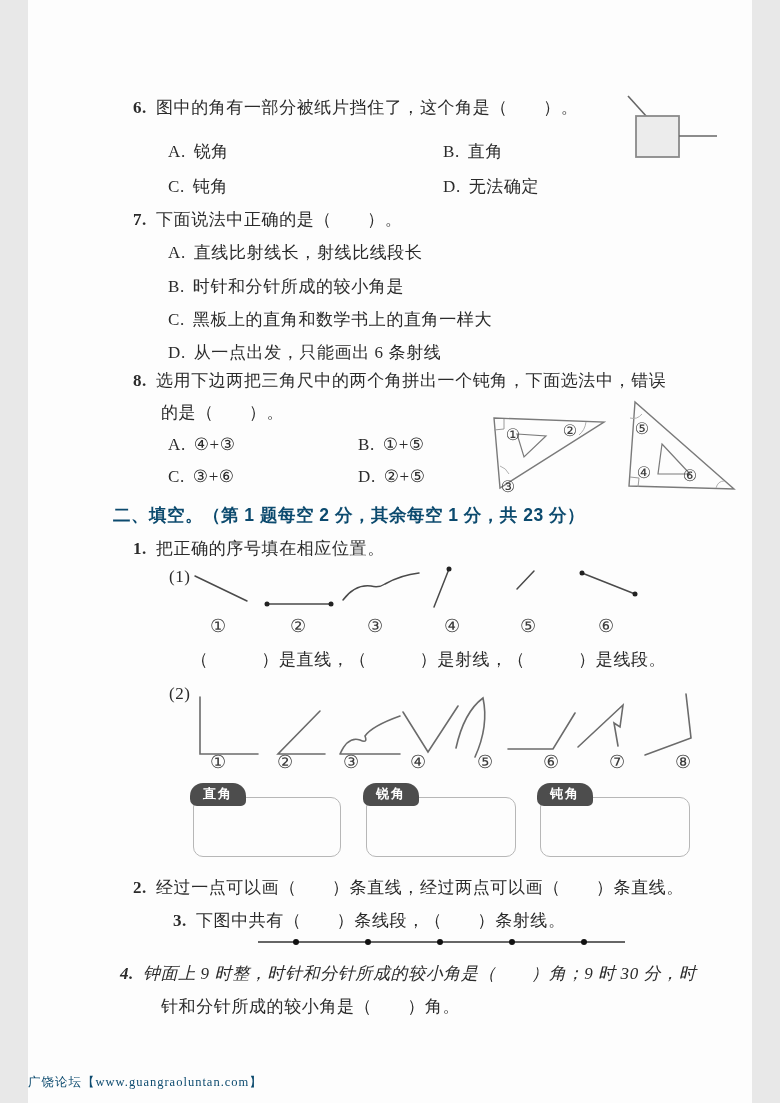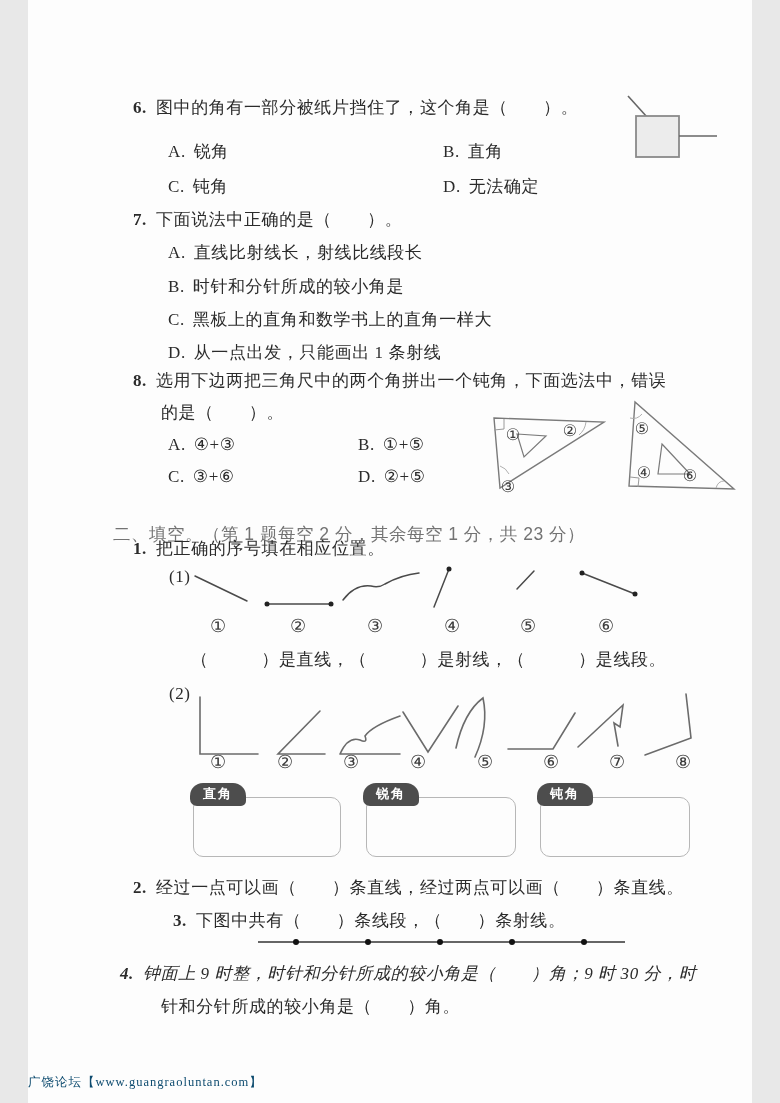--- a/index.html
+++ b/index.html
@@ -1,22 +1,22 @@
 <!DOCTYPE html>
 <html><head>
 <meta charset="utf-8">
 <style>
   html,body{margin:0;padding:0;background:#e8e8e8;}
   .page{position:relative;width:724px;height:1103px;background:#fdfdfd;margin:0 auto;
         font-family:"Liberation Serif","DejaVu Serif",serif;color:#2b2b2b;overflow:hidden;}
   .row{position:absolute;white-space:nowrap;font-size:17px;letter-spacing:0.6px;}
   .qnum{font-weight:bold;margin-right:9px;}
   .sp{margin-right:8px;}
-  .heading{font-family:"Liberation Sans","DejaVu Sans",sans-serif;font-weight:normal;
-           font-size:17.5px;color:#737373;letter-spacing:0.5px;margin-top:19px;}
+  .heading{font-family:"Liberation Sans","DejaVu Sans",sans-serif;font-weight:bold;
+           font-size:17.5px;color:#0c4a6e;letter-spacing:0.5px;}
   .circ{position:absolute;width:20px;text-align:center;font-size:18px;color:#3c3c3c;}
   .abox{position:absolute;width:146px;height:58px;border:1.6px solid #b7b7b7;border-radius:10px;background:#fdfdfd;}
   .badge{position:absolute;top:-15px;left:-4px;background:#4d4d4d;color:#ffffff;
          font-family:"Liberation Sans","DejaVu Sans",sans-serif;font-weight:bold;font-size:13px;
          padding:2px 13px 3px 13px;border-radius:13px 13px 5px 7px;letter-spacing:2px;}
   .footer{position:absolute;left:0;top:1074px;width:780px;text-align:left;
           color:#0c4a6e;font-size:12.5px;letter-spacing:1px;
           font-family:Liberation Serif, serif;}
   svg{position:absolute;overflow:visible;}
   svg text{font-family:"Liberation Serif","DejaVu Serif",serif;font-size:16px;fill:#3c3c3c;}
@@ -53,21 +53,21 @@
   <div class="row" style="left:140px;top:241px;">
     <span class="sp">A.</span><span>直线比射线长，射线比线段长</span>
   </div>
   <div class="row" style="left:140px;top:275px;">
     <span class="sp">B.</span><span>时针和分针所成的较小角是</span>
   </div>
   <div class="row" style="left:140px;top:308px;">
     <span class="sp">C.</span><span>黑板上的直角和数学书上的直角一样大</span>
   </div>
   <div class="row" style="left:140px;top:341px;">
-    <span class="sp">D.</span><span>从一点出发，只能画出 1 条射线</span>
+    <span class="sp">D.</span><span>从一点出发，只能画出 6 条射线</span>
   </div>
 
   <div class="row" style="left:105px;top:369px;">
     <span class="qnum">8.</span><span>选用下边两把三角尺中的两个角拼出一个钝角，下面选法中，错误</span>
   </div>
   <div class="row" style="left:133px;top:401px;">
     <span>的是（　　）。</span>
   </div>
   <div class="row" style="left:140px;top:434px;">
     <span class="sp">A.</span><span>④+③</span>

